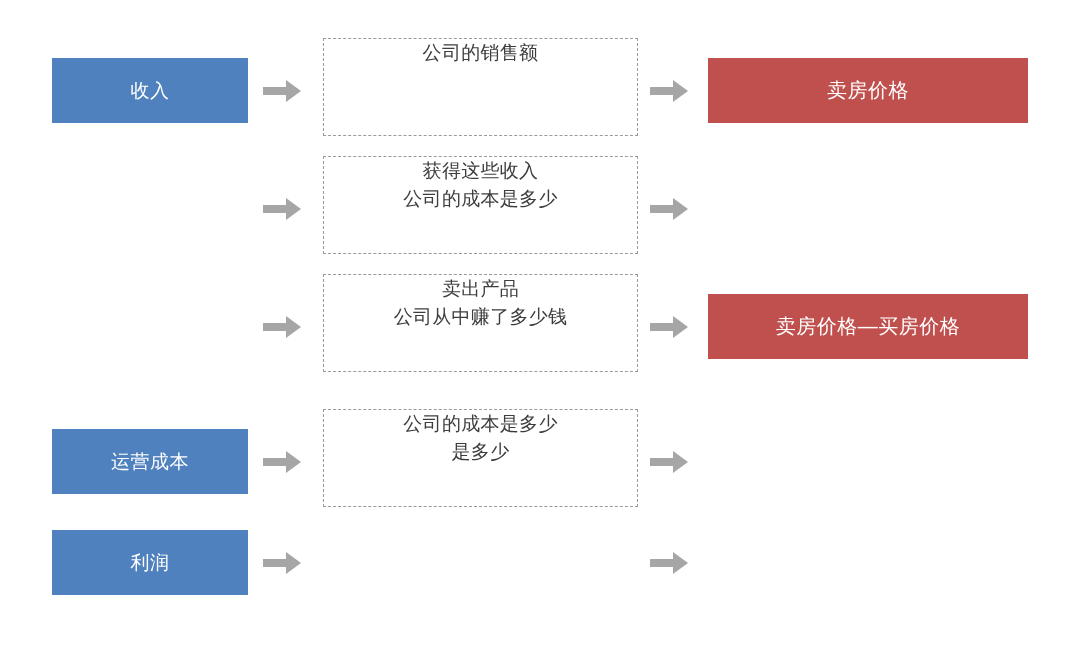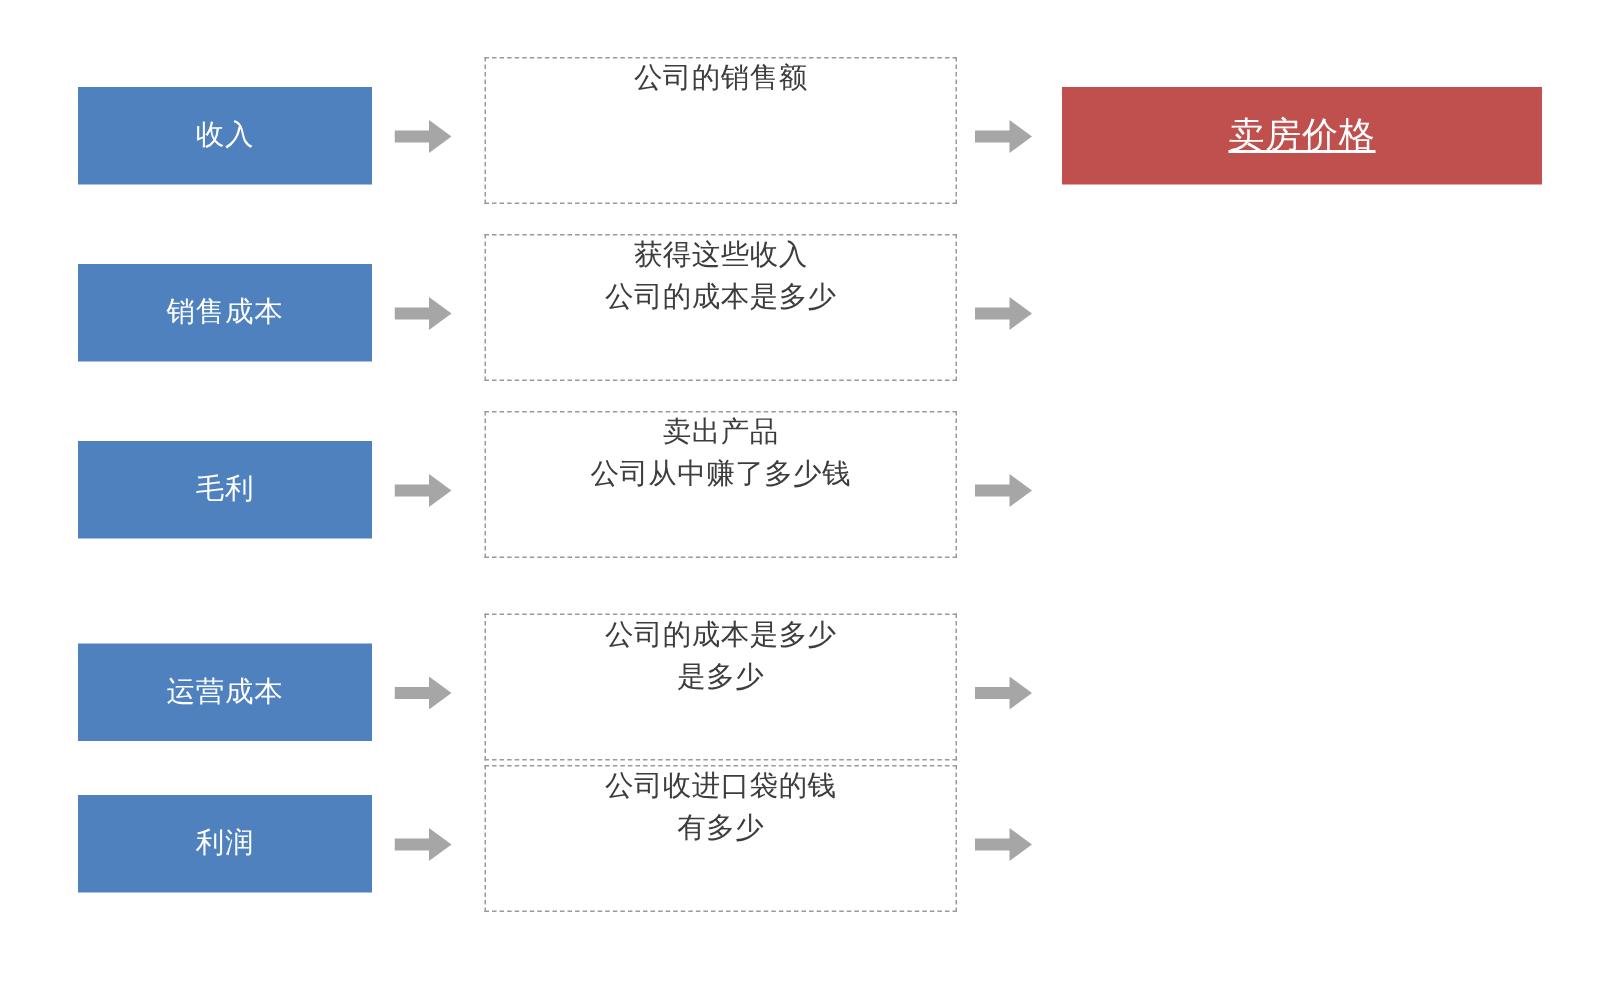--- a/index.html
+++ b/index.html
@@ -87,26 +87,25 @@
     width: 320px;
     height: 65px;
     background: #c0504d;
     display: flex;
     align-items: center;
     justify-content: center;
     box-sizing: border-box;
   }
   .example-box .label {
     color: #ffffff;
-    font-size: 24px;
+    font-size: 20px;
     line-height: 1.25;
     text-align: center;
     letter-spacing: 0.5px;
     white-space: nowrap;
-    text-decoration: underline;
   }
 
   
   .arrow {
     position: absolute;
     top: 48px;
     width: 38px;
     height: 22px;
     display: block;
   }
@@ -135,57 +134,54 @@
       <svg width="38" height="22" viewBox="0 0 38 22" aria-hidden="true">
         <path d="M0 7 H23 V0 L38 11 L23 22 V15 H0 Z" fill="#a6a6a6"></path>
       </svg>
     </span>
     <div class="example-box">
       <span class="label">卖房价格</span>
     </div>
   </div>
 
   <div class="row row-2">
-    <div class="term-box">
-      <span class="label">销售成本</span>
-    </div>
     <span class="arrow arrow-1">
       <svg width="38" height="22" viewBox="0 0 38 22" aria-hidden="true">
         <path d="M0 7 H23 V0 L38 11 L23 22 V15 H0 Z" fill="#a6a6a6"></path>
       </svg>
     </span>
     <div class="def-box">
       <span class="label">获得这些收入
 公司的成本是多少</span>
     </div>
     <span class="arrow arrow-2">
       <svg width="38" height="22" viewBox="0 0 38 22" aria-hidden="true">
         <path d="M0 7 H23 V0 L38 11 L23 22 V15 H0 Z" fill="#a6a6a6"></path>
       </svg>
     </span>
   </div>
 
   <div class="row row-3">
-    <div class="term-box">
-      <span class="label">毛利</span>
-    </div>
     <span class="arrow arrow-1">
       <svg width="38" height="22" viewBox="0 0 38 22" aria-hidden="true">
         <path d="M0 7 H23 V0 L38 11 L23 22 V15 H0 Z" fill="#a6a6a6"></path>
       </svg>
     </span>
     <div class="def-box">
       <span class="label">卖出产品
 公司从中赚了多少钱</span>
     </div>
     <span class="arrow arrow-2">
       <svg width="38" height="22" viewBox="0 0 38 22" aria-hidden="true">
         <path d="M0 7 H23 V0 L38 11 L23 22 V15 H0 Z" fill="#a6a6a6"></path>
       </svg>
     </span>
+    <div class="example-box">
+      <span class="label">卖房价格—买房价格</span>
+    </div>
   </div>
 
   <div class="row row-4">
     <div class="term-box">
       <span class="label">运营成本</span>
     </div>
     <span class="arrow arrow-1">
       <svg width="38" height="22" viewBox="0 0 38 22" aria-hidden="true">
         <path d="M0 7 H23 V0 L38 11 L23 22 V15 H0 Z" fill="#a6a6a6"></path>
       </svg>
@@ -203,24 +199,20 @@
 
   <div class="row row-5">
     <div class="term-box">
       <span class="label">利润</span>
     </div>
     <span class="arrow arrow-1">
       <svg width="38" height="22" viewBox="0 0 38 22" aria-hidden="true">
         <path d="M0 7 H23 V0 L38 11 L23 22 V15 H0 Z" fill="#a6a6a6"></path>
       </svg>
     </span>
-    <div class="def-box">
-      <span class="label">公司收进口袋的钱
-有多少</span>
-    </div>
     <span class="arrow arrow-2">
       <svg width="38" height="22" viewBox="0 0 38 22" aria-hidden="true">
         <path d="M0 7 H23 V0 L38 11 L23 22 V15 H0 Z" fill="#a6a6a6"></path>
       </svg>
     </span>
   </div>
 
 </div>
 
 </body></html>

